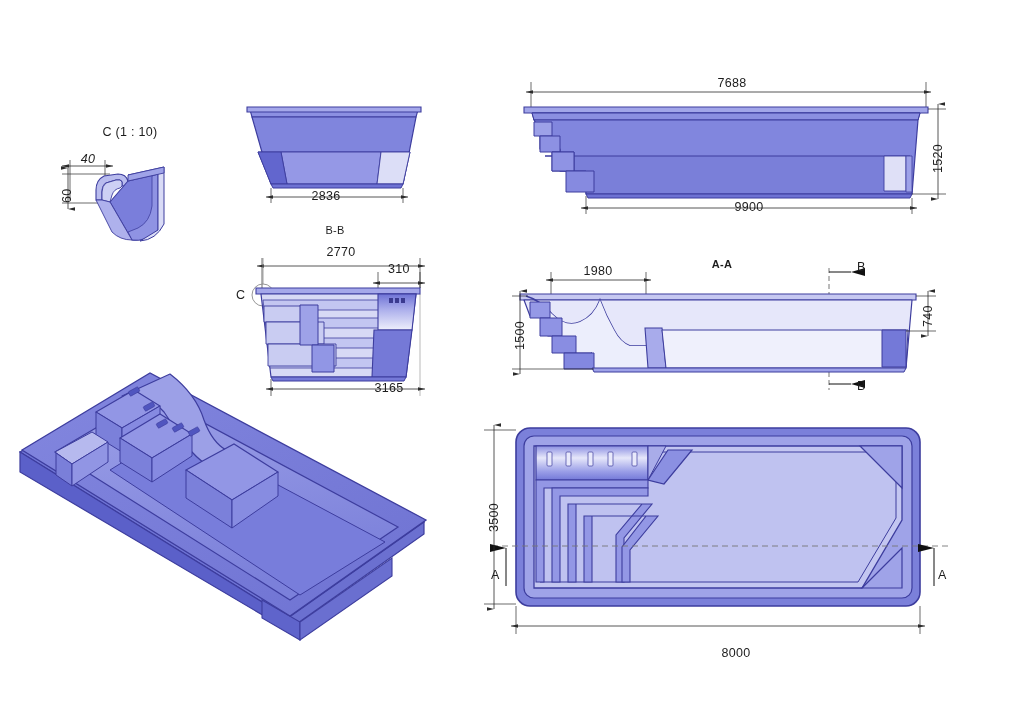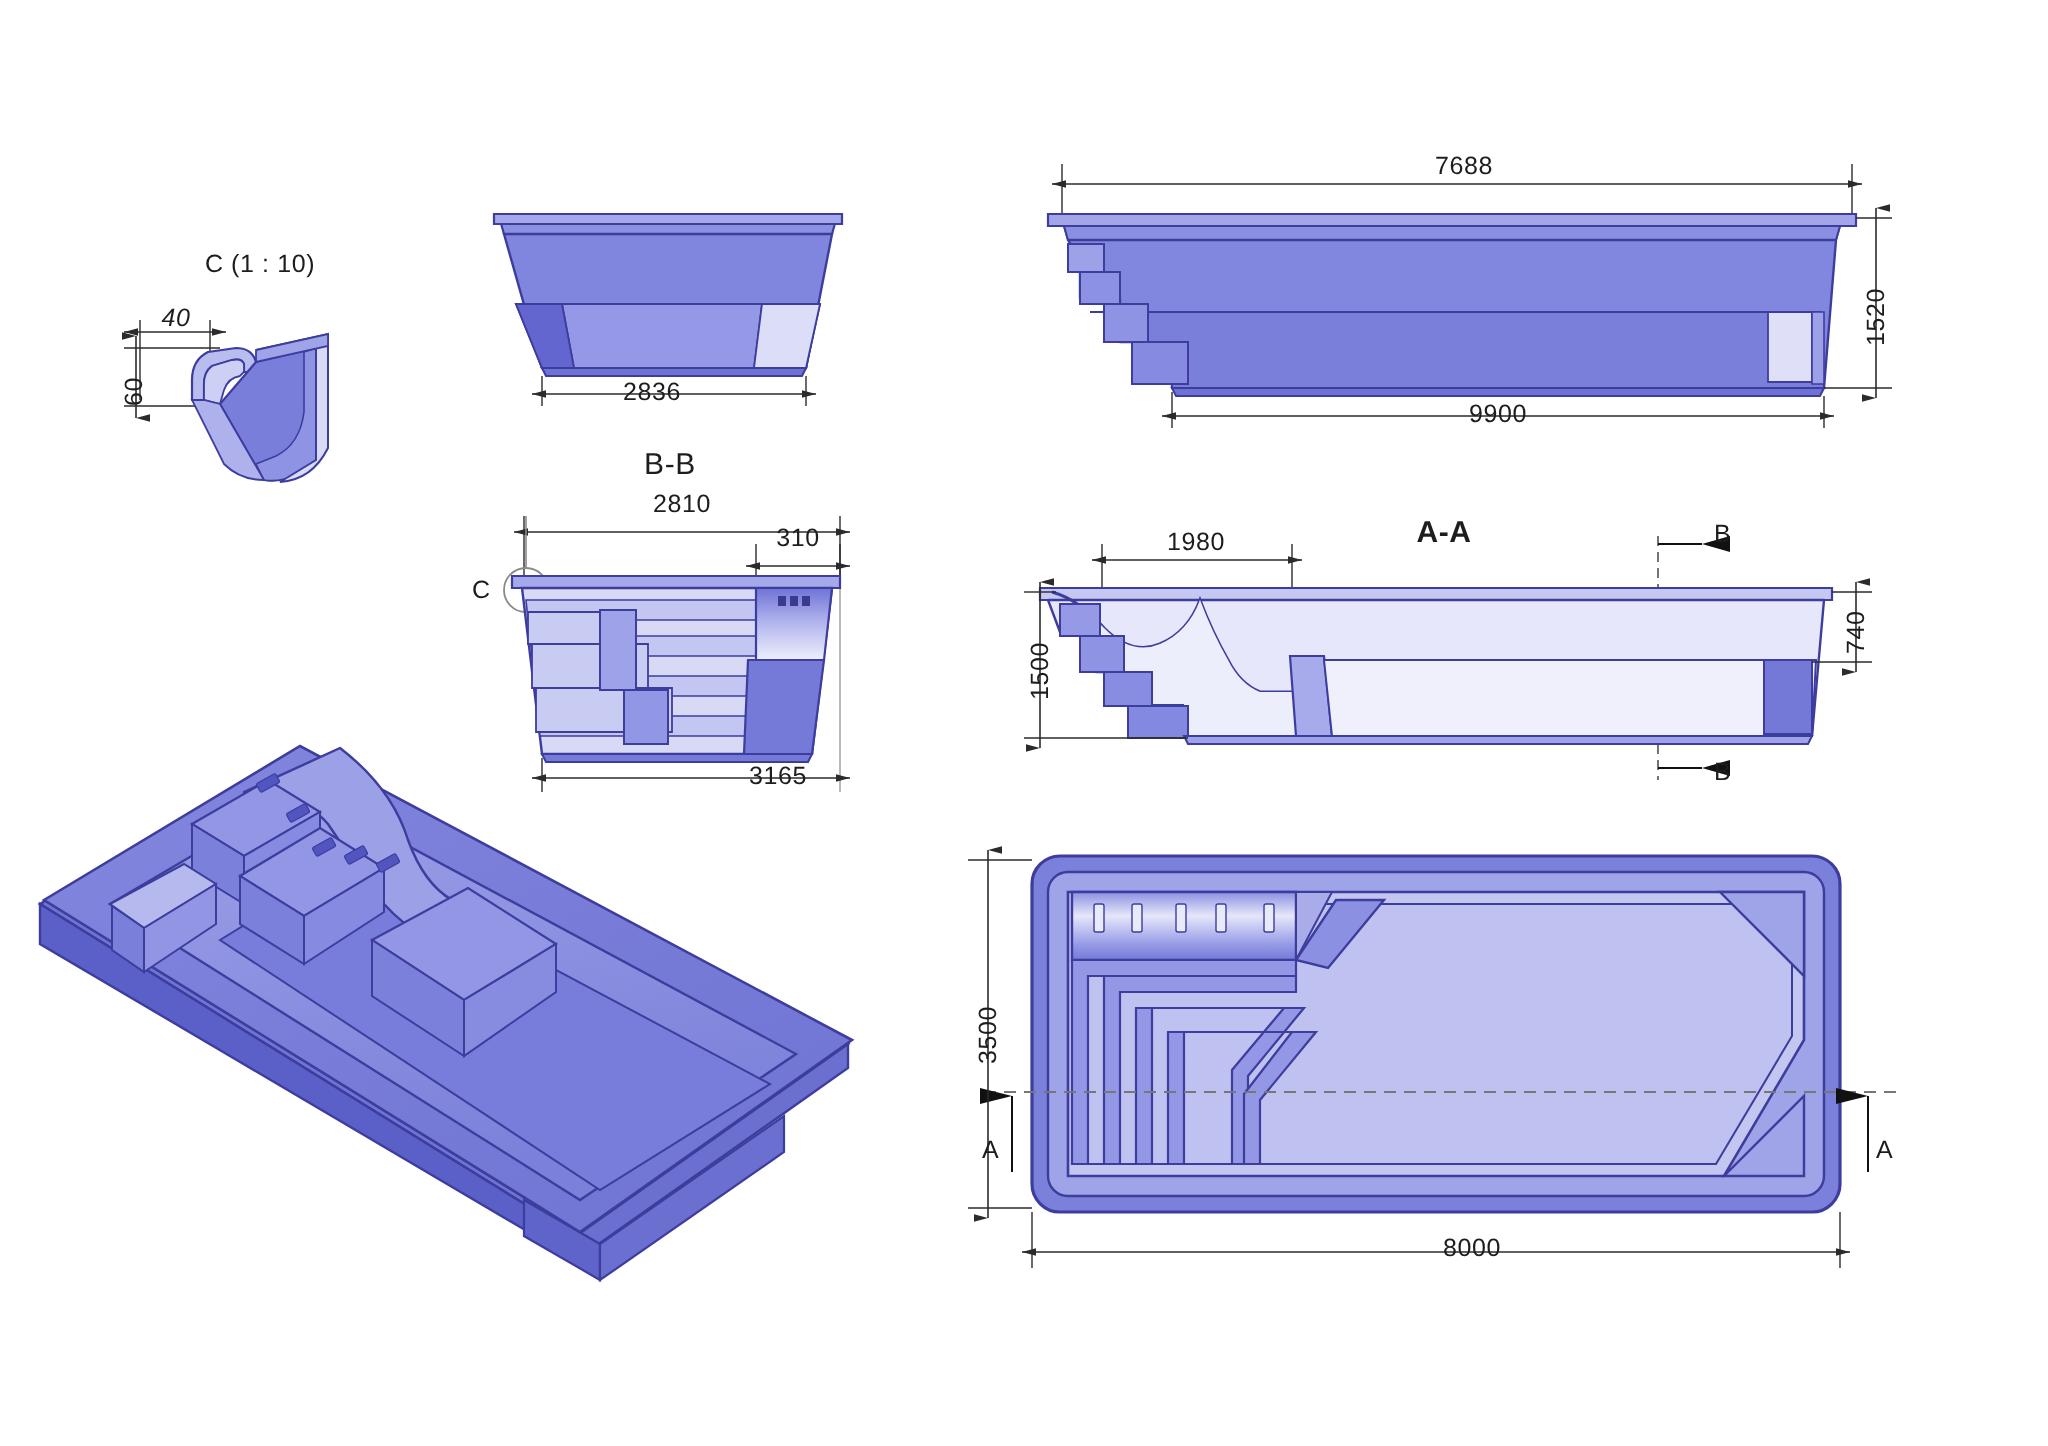--- a/index.html
+++ b/index.html
@@ -3,21 +3,21 @@
 <meta charset="utf-8">
 <style>
   html,body{margin:0;padding:0;background:#ffffff;}
   body{width:1024px;height:723px;position:relative;overflow:hidden;
        font-family:"Liberation Sans",sans-serif;color:#1a1a1a;}
   .canvas{position:absolute;left:0;top:0;width:1024px;height:723px;}
   svg{position:absolute;left:0;top:0;}
   .lbl{position:absolute;font-size:12.5px;letter-spacing:.3px;color:#1d1d1d;white-space:nowrap;}
   .lbl.v{transform-origin:0 0;}
   .lbl.ctr{transform:translateX(-50%);}
-  .ttl{font-size:15px;}
+  .ttl{font-size:11px;}
 </style>
 </head>
 <body>
 
 <div class="canvas">
 
 <svg width="1024" height="723" viewBox="0 0 1024 723">
   <defs>
     <linearGradient id="gBench" x1="0" y1="1" x2="0" y2="0">
       <stop offset="0" stop-color="#eeeffc"></stop>
@@ -329,34 +329,34 @@
   </g>
 </svg>
 
 <div class="lbl ctr" style="left:130px;top:125px;">C (1 : 10)</div>
 <div class="lbl ctr" style="left:88px;top:152px;font-style:italic;">40</div>
 <div class="lbl v" style="left:60px;top:203px;transform:rotate(-90deg);">60</div>
 
 <div class="lbl ctr" style="left:326px;top:189px;text-align:center;">2836</div>
 
 <div class="lbl ctr ttl" style="left:335px;top:224px;">B-B</div>
-<div class="lbl ctr" style="left:341px;top:245px;">2810</div>
+<div class="lbl ctr" style="left:341px;top:245px;">2770</div>
 <div class="lbl ctr" style="left:399px;top:262px;">310</div>
 <div class="lbl ctr" style="left:341px;top:381px;margin-left:48px;">3165</div>
 <div class="lbl" style="left:236px;top:288px;">C</div>
 
 <div class="lbl ctr" style="left:732px;top:76px;">7688</div>
 <div class="lbl ctr" style="left:749px;top:200px;">9900</div>
 <div class="lbl v" style="left:931px;top:173px;transform:rotate(-90deg);">1520</div>
 
 <div class="lbl ctr ttl" style="left:722px;top:258px;font-weight:bold;">A-A</div>
 <div class="lbl ctr" style="left:598px;top:264px;">1980</div>
 <div class="lbl v" style="left:513px;top:350px;transform:rotate(-90deg);">1500</div>
 <div class="lbl v" style="left:921px;top:327px;transform:rotate(-90deg);">740</div>
 <div class="lbl" style="left:857px;top:260px;">B</div>
 <div class="lbl" style="left:857px;top:379px;">B</div>
 
 <div class="lbl v" style="left:487px;top:532px;transform:rotate(-90deg);">3500</div>
-<div class="lbl ctr" style="left:718px;top:617px;padding-left:36px;">8000</div>
+<div class="lbl ctr" style="left:718px;top:646px;padding-left:36px;">8000</div>
 <div class="lbl" style="left:491px;top:568px;">A</div>
 <div class="lbl" style="left:938px;top:568px;">A</div>
 
 </div>
 
 </body></html>

